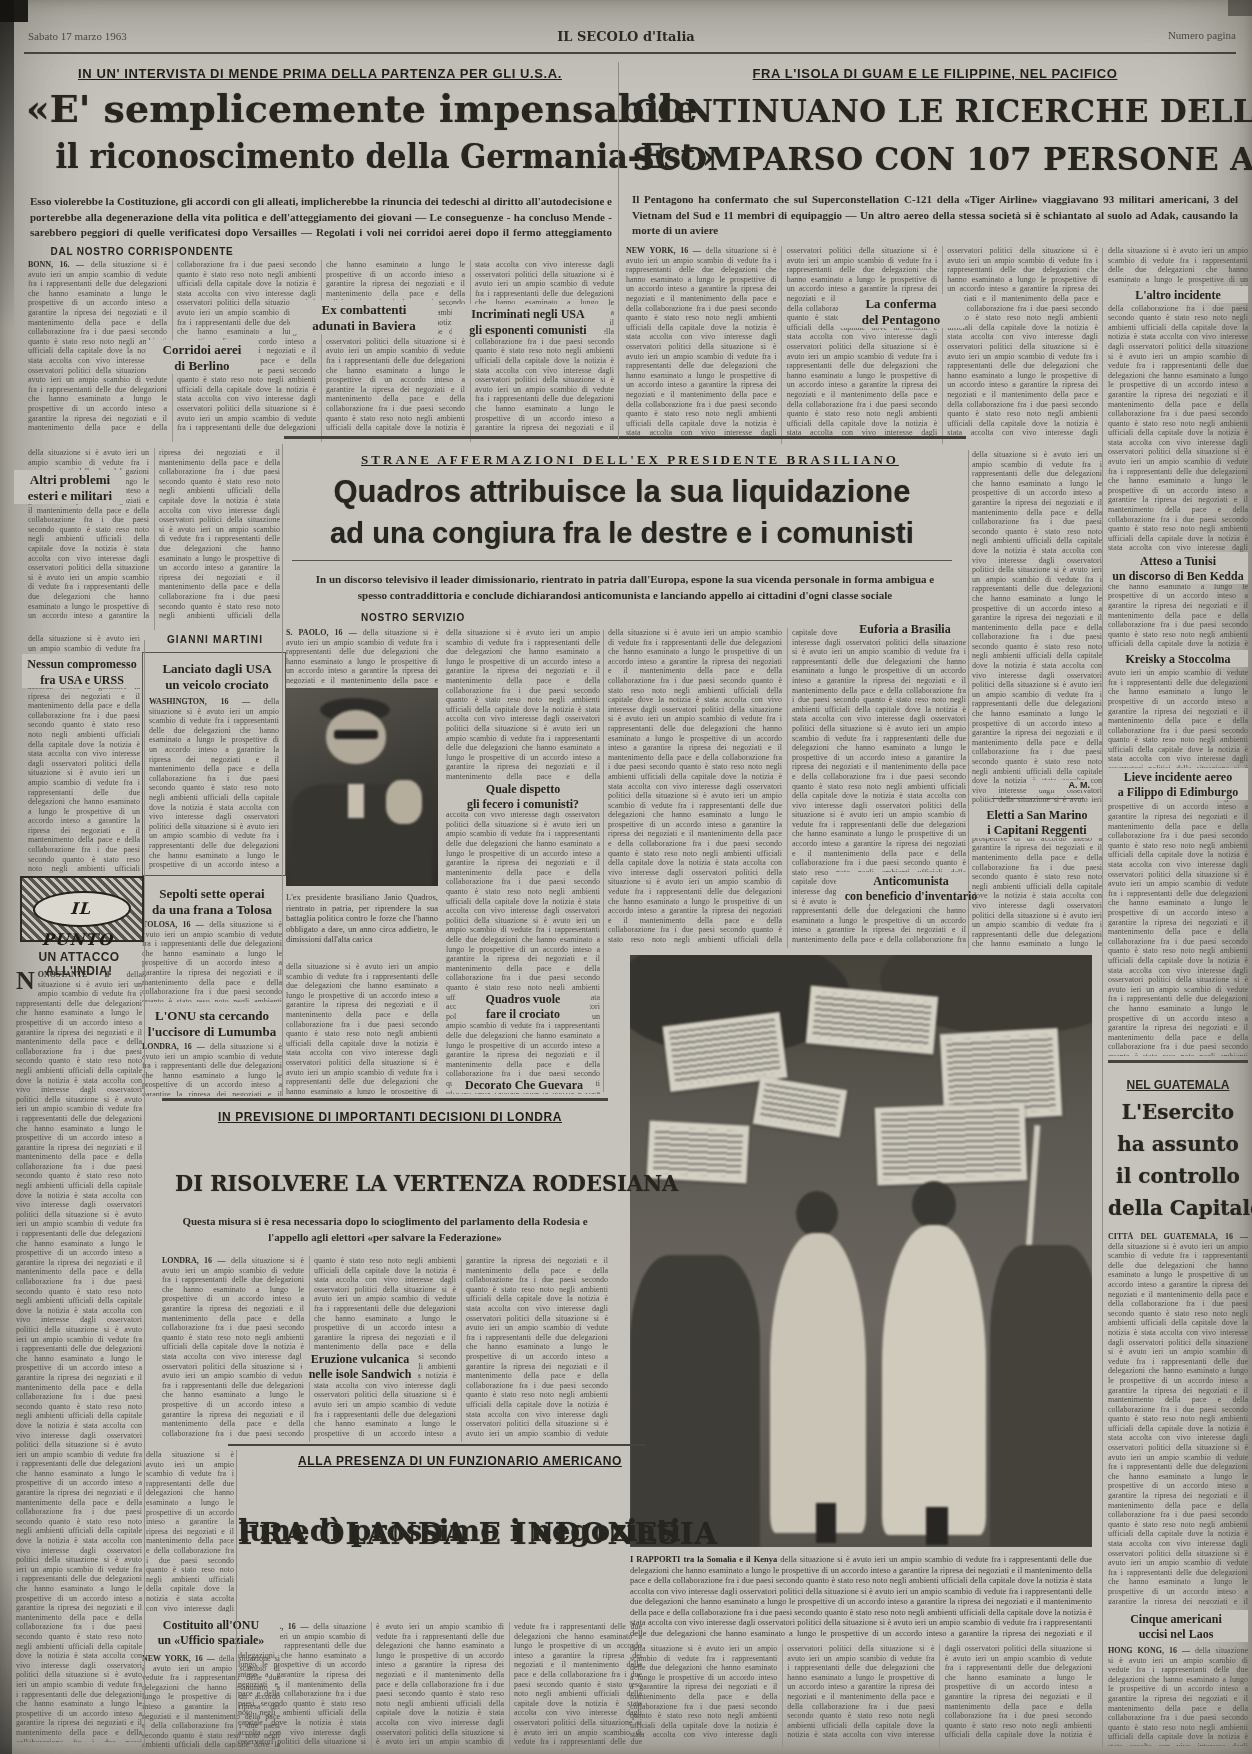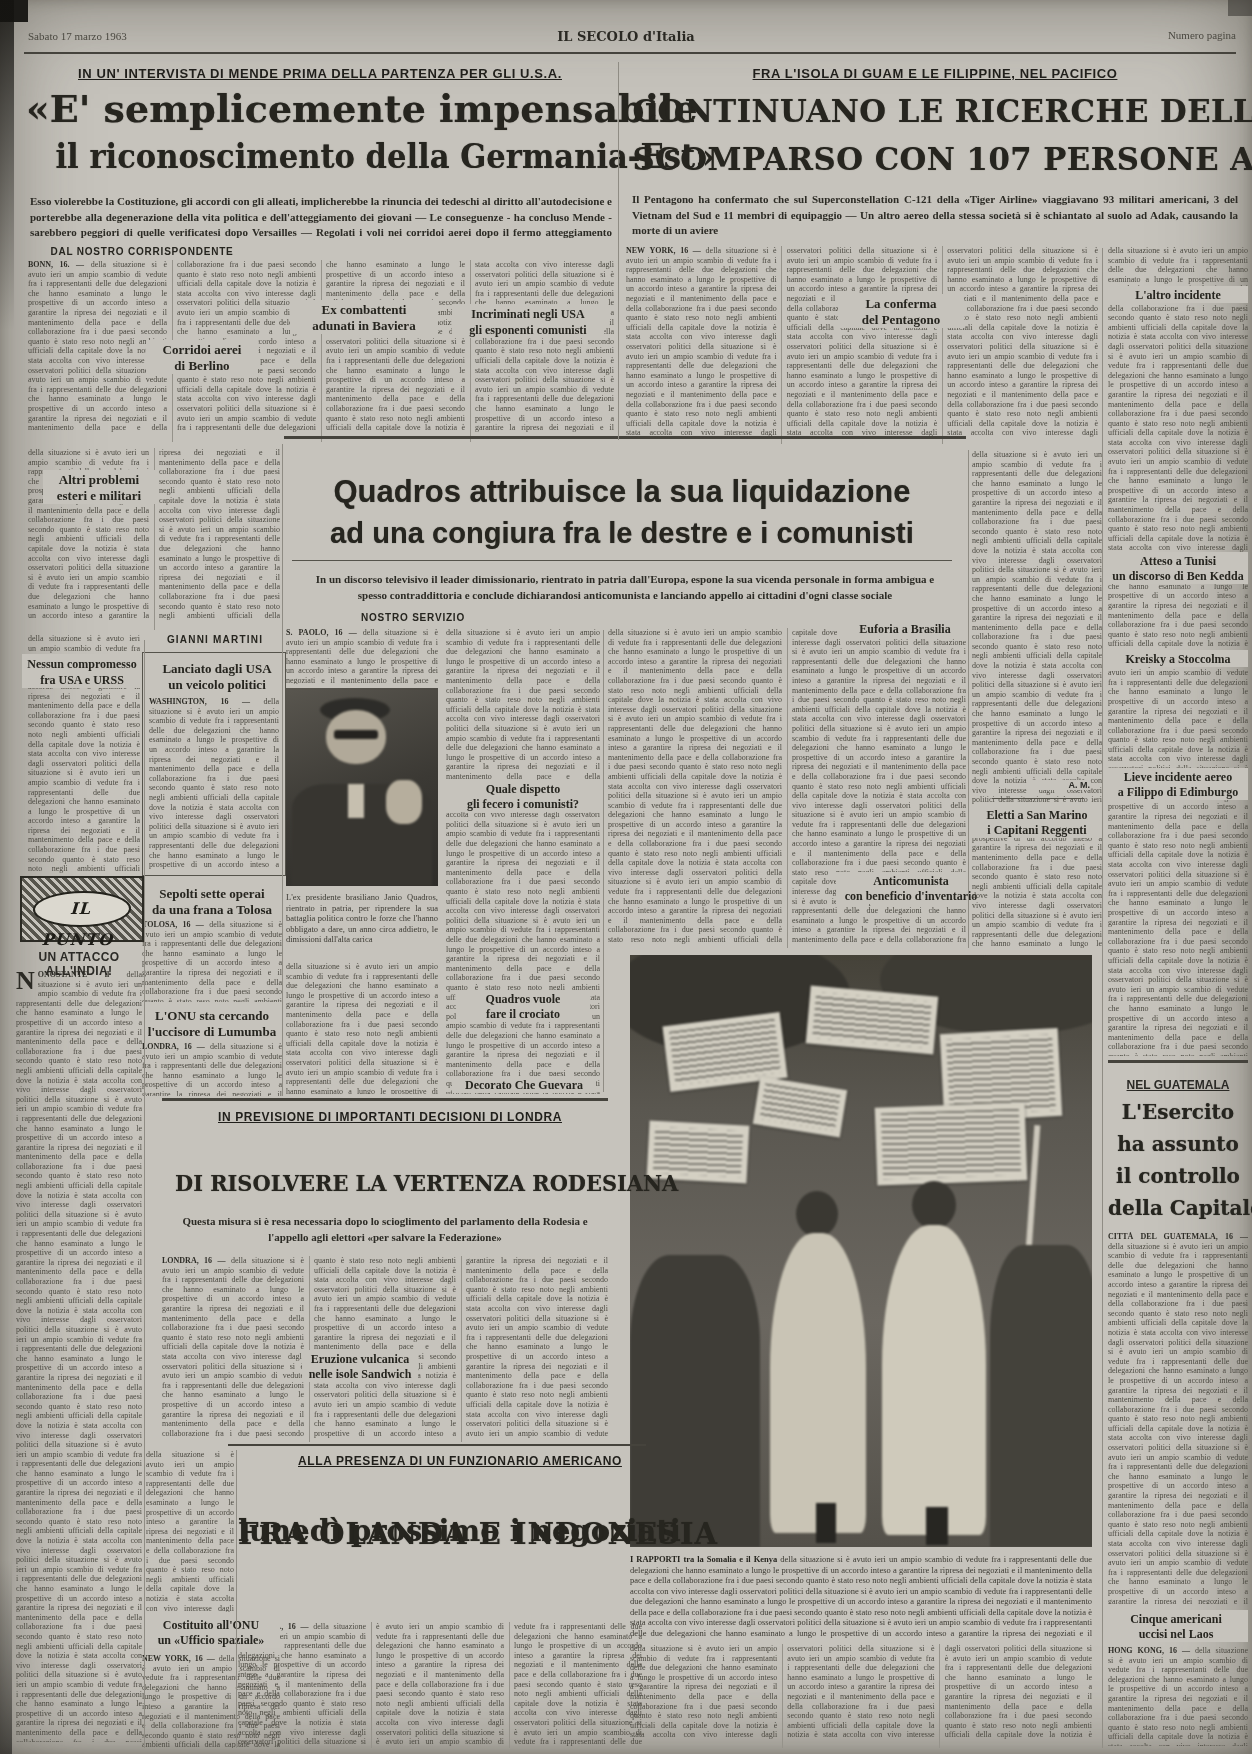--- a/index.html
+++ b/index.html
@@ -78,37 +78,37 @@
     <span style="display:block">gli esponenti comunisti</span>
   </div>
   <div class="abs sub" style="left:146px;top:340px;width:112px;">
     <span style="display:block">Corridoi aerei</span>
     <span style="display:block">di Berlino</span>
   </div>
 
   <div class="abs greek cols2" style="left:28px;top:448px;width:252px;height:182px;">
     <span> della situazione si è avuto ieri un ampio scambio di vedute fra i rappresentanti delle due delegazioni che hanno esaminato a lungo le prospettive di un accordo inteso a garantire la ripresa dei negoziati e il mantenimento della pace e della collaborazione fra i due paesi secondo quanto è stato reso noto negli ambienti ufficiali della capitale dove la notizia è stata accolta con vivo interesse dagli osservatori politici della situazione si è avuto ieri un ampio scambio di vedute fra i rappresentanti delle due delegazioni che hanno esaminato a lungo le prospettive di un accordo inteso a garantire la ripresa dei negoziati e il mantenimento della pace e della collaborazione fra i due paesi secondo quanto è stato reso noto negli ambienti ufficiali della capitale dove la notizia è stata accolta con vivo interesse dagli osservatori politici della situazione si è avuto ieri un ampio scambio di vedute fra i rappresentanti delle due delegazioni che hanno esaminato a lungo le prospettive di un accordo inteso a garantire la ripresa dei negoziati e il mantenimento della pace e della collaborazione fra i due paesi secondo quanto è stato reso noto negli ambienti ufficiali della capitale dove la notizia è stata accolta con vivo interesse dagli osservatori politici della situazione si è avuto ieri un ampio scambio di vedute fra i rappresentanti delle due delegazioni che hanno esaminato a lungo le prospettive di un accordo inteso a garantire la ripresa dei negoziati e il mantenimento della pace e della collaborazione fra i due paesi secondo quanto è stato reso noto negli ambienti ufficiali della capitale dove la notizia è stata accolta con vivo interesse dagli osservatori politici della situazione si è avuto ieri un ampio scambio di vedute fra i rappresentanti delle due delegazioni che hanno esaminato a lungo le prospettive di un accordo inteso a garantire la ripresa dei negoziati e il mantenimento della pace e della collaborazione fra i due paesi secondo quanto è stato reso noto negli ambienti ufficiali della capitale dove la notizia è stata accolta con vivo interesse dagli osservatori politici della situazione si è avuto ieri un ampio scambio di vedute fra i rappresentanti delle due delegazioni che hanno esaminato a lungo le prospettive di un accordo inteso a garantire la ripresa dei negoziati e il mantenimento della pace e della collaborazione fra i due paesi secondo quanto è stato reso noto negli ambienti ufficiali della capitale dove la notizia è stata accolta con vivo interesse dagli osservatori politici della situazione si è avuto ieri un ampio scambio di vedute fra i rappresentanti delle due delegazioni che hanno esaminato a lungo le prospettive di un accordo inteso a garantire la ripresa dei negoziati e il mantenimento della pace e della collaborazione fra i due paesi secondo quanto è stato reso noto negli ambienti ufficiali della capitale dove la notizia è stata accolta con vivo interesse dagli osservatori politici della situazione si è avuto ieri un ampio scambio di vedute fra i rappresentanti delle due delegazioni che hanno esaminato a lungo le prospettive di un accordo inteso a garantire la ripresa dei negoziati e il mantenimento della pace e della collaborazione fra i due paesi secondo quanto è stato reso noto negli ambienti ufficiali della capitale dove la notizia è stata accolta con vivo interesse dagli osservatori politici</span>
   </div>
-  <div class="abs sub" style="left:43px;top:470px;width:112px;text-align:center;">
+  <div class="abs sub" style="left:14px;top:470px;width:112px;text-align:center;">
     <span style="display:block">Altri problemi</span>
     <span style="display:block">esteri e militari</span>
   </div>
   <div class="abs byline" style="left:150px;top:634px;width:130px;">GIANNI MARTINI</div>
   <div class="abs greek" style="left:28px;top:634px;width:112px;height:240px;">
     <span> della situazione si è avuto ieri un ampio scambio di vedute fra i rappresentanti delle due delegazioni che hanno esaminato a lungo le prospettive di un accordo inteso a garantire la ripresa dei negoziati e il mantenimento della pace e della collaborazione fra i due paesi secondo quanto è stato reso noto negli ambienti ufficiali della capitale dove la notizia è stata accolta con vivo interesse dagli osservatori politici della situazione si è avuto ieri un ampio scambio di vedute fra i rappresentanti delle due delegazioni che hanno esaminato a lungo le prospettive di un accordo inteso a garantire la ripresa dei negoziati e il mantenimento della pace e della collaborazione fra i due paesi secondo quanto è stato reso noto negli ambienti ufficiali della capitale dove la notizia è stata accolta con vivo interesse dagli osservatori politici della situazione si è avuto ieri un ampio scambio di vedute fra i rappresentanti delle due delegazioni che hanno esaminato a lungo le prospettive di un accordo inteso a garantire la ripresa dei negoziati e il mantenimento della pace e della collaborazione fra i due paesi secondo quanto è stato reso noto negli ambienti ufficiali della capitale dove la notizia è stata accolta con vivo interesse dagli osservatori politici della situazione si è avuto ieri un ampio scambio di vedute fra i rappresentanti delle due delegazioni che hanno esaminato a lungo le prospettive di un accordo inteso a garantire la ripresa dei negoziati e il mantenimento della pace e della collaborazione fra i due paesi secondo quanto è stato reso noto negli ambienti ufficiali della capitale dove la notizia è stata accolta con vivo interesse dagli osservatori politici della situazione si è avuto ieri un ampio scambio di vedute fra i rappresentanti delle due delegazioni che hanno esaminato a lungo le prospettive di un accordo inteso a garantire la ripresa dei negoziati e il mantenimento della pace e della collaborazione fra i due paesi secondo quanto è stato reso noto negli ambienti ufficiali della capitale dove la notizia è stata accolta con vivo interesse dagli osservatori politici della situazione si è avuto ieri un ampio scambio di vedute fra i rappresentanti delle due delegazioni che hanno esaminato a lungo le prospettive di un accordo inteso a garantire la ripresa dei negoziati e il mantenimento della pace e della collaborazione fra i due paesi secondo quanto è stato reso noto negli ambienti ufficiali della capitale dove la notizia è stata accolta con vivo interesse dagli osservatori politici</span>
   </div>
   <div class="abs sub" style="left:22px;top:654px;width:120px;font-size:12px;">
     <span style="display:block">Nessun compromesso</span>
     <span style="display:block">fra USA e URSS</span>
   </div>
 
   <div class="abs box" style="left:142px;top:652px;width:136px;height:222px;padding-left:6px;">
     <div class="sub" style="position:relative;margin-top:6px;">
       <span style="display:block">Lanciato dagli USA</span>
-      <span style="display:block">un veicolo politici</span>
+      <span style="display:block">un veicolo crociato</span>
     </div>
     <div class="greek" style="position:absolute;left:6px;top:44px;right:6px;bottom:4px;">
       <b class="dl">WASHINGTON, 16 —</b>
       <span> della situazione si è avuto ieri un ampio scambio di vedute fra i rappresentanti delle due delegazioni che hanno esaminato a lungo le prospettive di un accordo inteso a garantire la ripresa dei negoziati e il mantenimento della pace e della collaborazione fra i due paesi secondo quanto è stato reso noto negli ambienti ufficiali della capitale dove la notizia è stata accolta con vivo interesse dagli osservatori politici della situazione si è avuto ieri un ampio scambio di vedute fra i rappresentanti delle due delegazioni che hanno esaminato a lungo le prospettive di un accordo inteso a garantire la ripresa dei negoziati e il mantenimento della pace e della collaborazione fra i due paesi secondo quanto è stato reso noto negli ambienti ufficiali della capitale dove la notizia è stata accolta con vivo interesse dagli osservatori politici della situazione si è avuto ieri un ampio scambio di vedute fra i rappresentanti delle due delegazioni che hanno esaminato a lungo le prospettive di un accordo inteso a garantire la ripresa dei negoziati e il mantenimento della pace e della collaborazione fra i due paesi secondo quanto è stato reso noto negli ambienti ufficiali della capitale dove la notizia è stata accolta con vivo interesse dagli osservatori politici della situazione si è avuto ieri un ampio scambio di vedute fra i rappresentanti delle due delegazioni che hanno esaminato a lungo le prospettive di un accordo inteso a garantire la ripresa dei negoziati e il mantenimento della pace e della collaborazione fra i due paesi secondo quanto è stato reso noto negli ambienti ufficiali della capitale dove la notizia è stata accolta con vivo interesse dagli osservatori politici della situazione si è avuto ieri un ampio scambio di vedute fra i rappresentanti delle due delegazioni che hanno esaminato a lungo le prospettive di un accordo inteso a garantire la ripresa dei negoziati e il mantenimento della pace e della collaborazione fra i due paesi secondo quanto è stato reso noto negli ambienti ufficiali della capitale dove la notizia è stata accolta con vivo interesse dagli osservatori politici</span>
     </div>
   </div>
 
   <div class="abs sub" style="left:142px;top:884px;width:140px;">
     <span style="display:block">Sepolti sette operai</span>
     <span style="display:block">da una frana a Tolosa</span>
@@ -177,20 +177,21 @@
   <div class="abs sub sub12" style="left:1104px;top:1610px;width:144px;">
     <span style="display:block">Cinque americani</span>
     <span style="display:block">uccisi nel Laos</span>
   </div>
   <div class="abs greek" style="left:1108px;top:1646px;width:140px;height:100px;">
     <b class="dl">HONG KONG, 16 —</b>
     <span> della situazione si è avuto ieri un ampio scambio di vedute fra i rappresentanti delle due delegazioni che hanno esaminato a lungo le prospettive di un accordo inteso a garantire la ripresa dei negoziati e il mantenimento della pace e della collaborazione fra i due paesi secondo quanto è stato reso noto negli ambienti ufficiali della capitale dove la notizia è stata accolta con vivo interesse dagli osservatori politici della situazione si è avuto ieri un ampio scambio di vedute fra i rappresentanti delle due delegazioni che hanno esaminato a lungo le prospettive di un accordo inteso a garantire la ripresa dei negoziati e il mantenimento della pace e della collaborazione fra i due paesi secondo quanto è stato reso noto negli ambienti ufficiali della capitale dove la notizia è stata accolta con vivo interesse dagli osservatori politici della situazione si è avuto ieri un ampio scambio di vedute fra i rappresentanti delle due delegazioni che hanno esaminato a lungo le prospettive di un accordo inteso a garantire la ripresa dei negoziati e il mantenimento della pace e della collaborazione fra i due paesi secondo quanto è stato reso noto negli ambienti ufficiali della capitale dove la notizia è stata accolta con vivo interesse dagli osservatori politici della situazione si è avuto ieri un ampio scambio di vedute fra i rappresentanti delle due delegazioni che hanno esaminato a lungo le prospettive di un accordo inteso a garantire la ripresa dei negoziati e il mantenimento della pace e della collaborazione fra i due paesi secondo quanto è stato reso noto negli ambienti ufficiali della capitale dove la notizia è stata accolta con vivo interesse dagli osservatori politici</span>
   </div>
 
   <div class="abs rl" style="left:284px;top:436px;width:682px;height:3px;"></div>
+  <div class="abs kicker" style="left:350px;top:452px;width:560px;font-family:'Liberation Serif',serif;letter-spacing:3px;font-size:13px;">STRANE AFFERMAZIONI DELL'EX PRESIDENTE BRASILIANO</div>
   <div class="abs hlsans" style="left:292px;top:474px;width:660px;font-size:31px;">Quadros attribuisce la sua liquidazione</div>
   <div class="abs hlsans" style="left:292px;top:516px;width:660px;font-size:30px;transform:scaleX(.97);">ad una congiura fra le destre e i comunisti</div>
   <div class="abs" style="left:292px;top:560px;width:660px;height:1px;background:#55534b;"></div>
   <div class="abs deck" style="left:305px;top:572px;width:640px;height:34px;overflow:hidden;text-align:center;">In un discorso televisivo il leader dimissionario, rientrato in patria dall'Europa, espone la sua vicenda personale in forma ambigua e spesso contraddittoria e conclude dichiarandosi anticomunista e lanciando appello ai cittadini d'ogni classe sociale</div>
   <div class="abs corr" style="left:348px;top:612px;width:130px;">NOSTRO SERVIZIO</div>
 
   <div class="abs greek" style="left:286px;top:628px;width:152px;height:56px;">
     <b class="dl">S. PAOLO, 16 —</b>
     <span> della situazione si è avuto ieri un ampio scambio di vedute fra i rappresentanti delle due delegazioni che hanno esaminato a lungo le prospettive di un accordo inteso a garantire la ripresa dei negoziati e il mantenimento della pace e della collaborazione fra i due paesi secondo quanto è stato reso noto negli ambienti ufficiali della capitale dove la notizia è stata accolta con vivo interesse dagli osservatori politici della situazione si è avuto ieri un ampio scambio di vedute fra i rappresentanti delle due delegazioni che hanno esaminato a lungo le prospettive di un accordo inteso a garantire la ripresa dei negoziati e il mantenimento della pace e della collaborazione fra i due paesi secondo quanto è stato reso noto negli ambienti ufficiali della capitale dove la notizia è stata accolta con vivo interesse dagli osservatori politici</span>
   </div>

